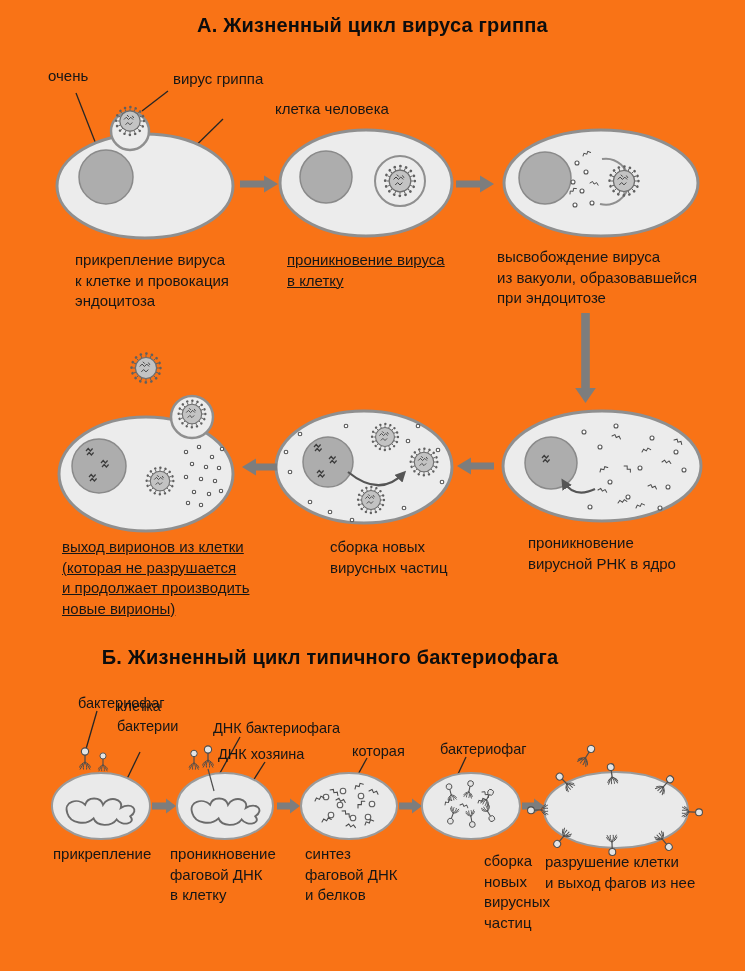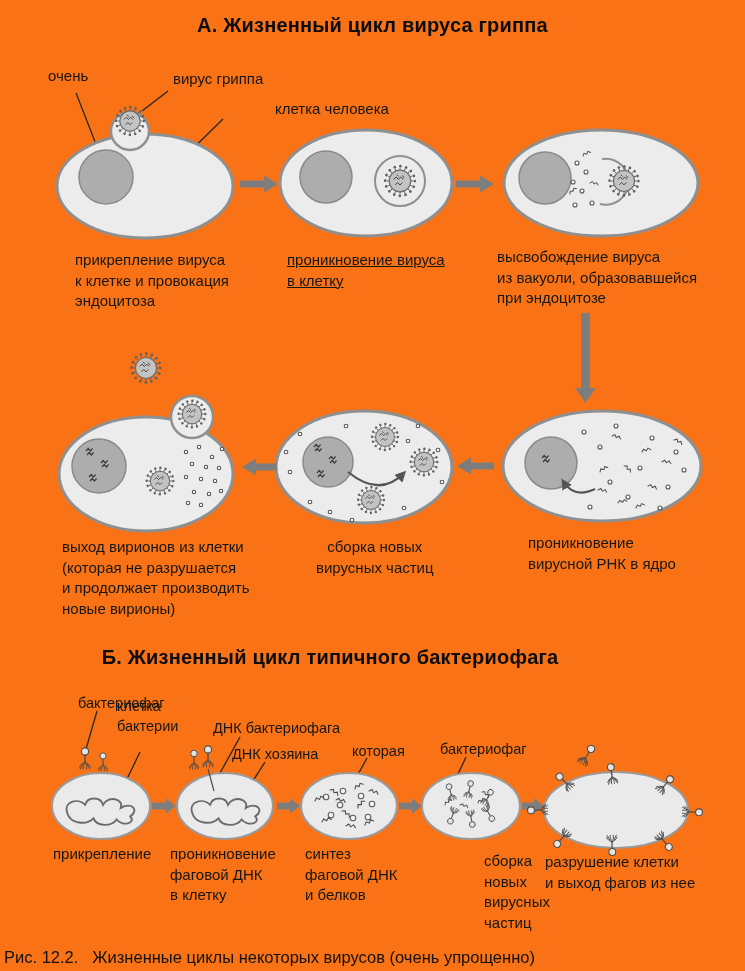--- a/index.html
+++ b/index.html
@@ -286,48 +286,45 @@
   <div class="txt" style="left:75px;top:250px;">прикрепление вируса
 к клетке и провокация
 эндоцитоза</div>
   <div class="txt" style="left:287px;top:250px;text-decoration:underline;">проникновение вируса
 в клетку</div>
   <div class="txt" style="left:497px;top:247px;">высвобождение вируса
 из вакуоли, образовавшейся
 при эндоцитозе</div>
   <div class="txt" style="left:528px;top:533px;">проникновение
 вирусной РНК в ядро</div>
-  <div class="txt" style="left:316px;top:537px;text-align:center;">сборка новых
+  <div class="txt" style="left:330px;top:537px;">сборка новых
 вирусных частиц</div>
-  <div class="txt" style="left:62px;top:537px;">выход вирионов из клетки
+  <div class="txt" style="left:62px;top:537px;text-decoration:underline;">выход вирионов из клетки
 (которая не разрушается
 и продолжает производить
 новые вирионы)</div>
 
   <div class="title" style="left:35px;width:590px;top:646px;text-align:center;">Б. Жизненный цикл типичного бактериофага</div>
 
   <div class="txt small" style="left:78px;top:693px;">бактериофаг</div>
   <div class="txt small" style="left:117px;top:696px;">клетка
 бактерии</div>
   <div class="txt small" style="left:213px;top:718px;">ДНК бактериофага</div>
-  <div class="txt small" style="left:232px;top:744px;">ДНК хозяина</div>
+  <div class="txt small" style="left:218px;top:744px;">ДНК хозяина</div>
   <div class="txt small" style="left:352px;top:741px;">которая</div>
   <div class="txt small" style="left:440px;top:739px;">бактериофаг</div>
 
   <div class="txt" style="left:53px;top:844px;">прикрепление</div>
   <div class="txt" style="left:170px;top:844px;">проникновение
 фаговой ДНК
 в клетку</div>
   <div class="txt" style="left:305px;top:844px;">синтез
 фаговой ДНК
 и белков</div>
   <div class="txt" style="left:444px;top:851px;margin-left:40px;">сборка
 новых
 вирусных
 частиц</div>
   <div class="txt" style="left:545px;top:852px;">разрушение клетки
 и выход фагов из нее</div>
 
-  <div class="fig" style="left:4px;top:948px;">
-    <span class="figlabel">Рис. 12.2.</span><span>Жизненные циклы некоторых вирусов (очень упрощенно)</span>
-  </div>
 
 </div>
 
 </body></html>

